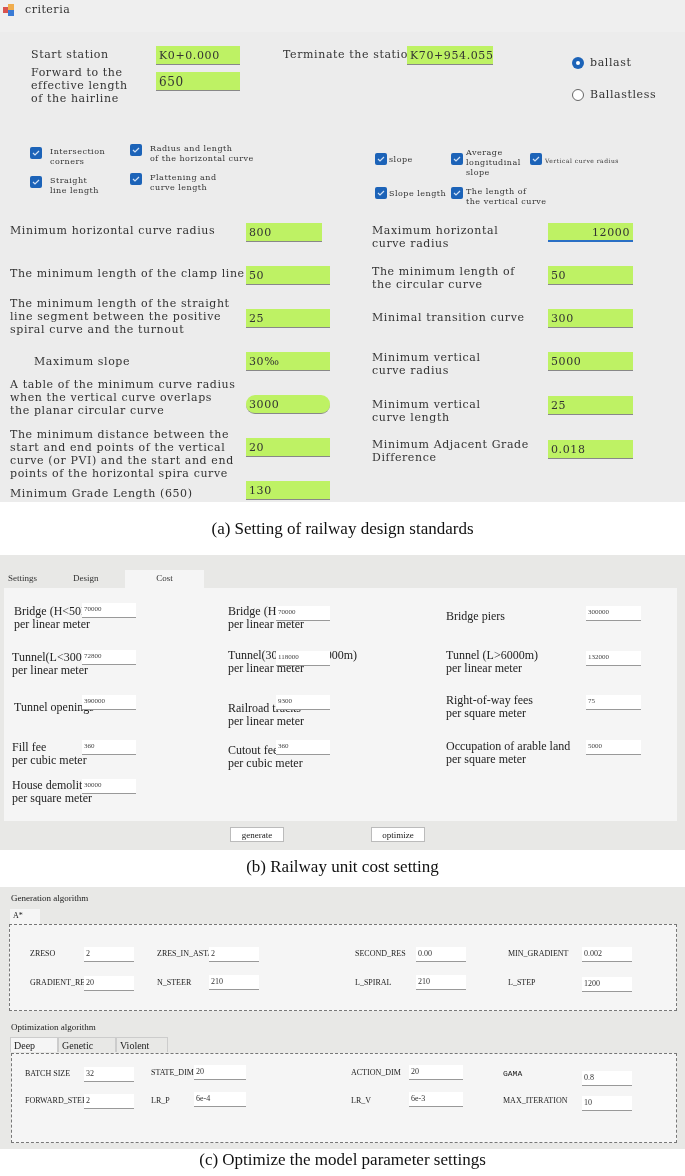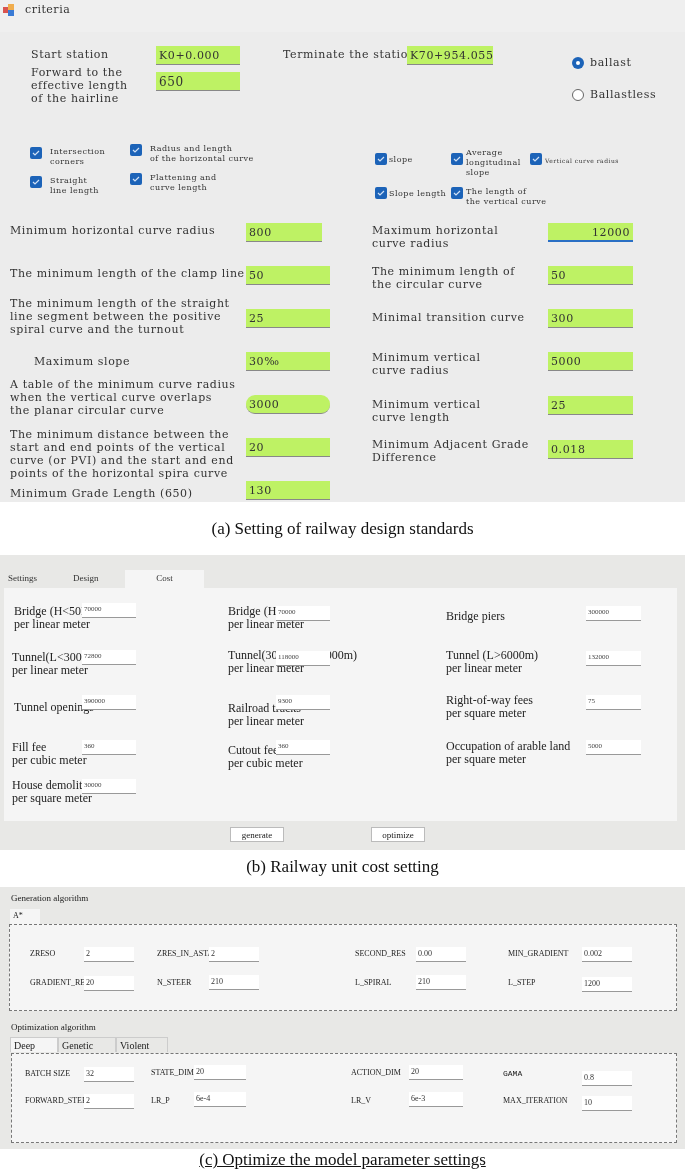--- a/index.html
+++ b/index.html
@@ -281,13 +281,13 @@
 
 <div class="abs lc" style="left:25px;top:1096px;">FORWARD_STEP</div>
 <div class="abs tbc" style="left:84px;top:1094px;">2</div>
 <div class="abs lc" style="left:151px;top:1096px;">LR_P</div>
 <div class="abs tbc" style="left:194px;top:1092px;width:52px;">6e-4</div>
 <div class="abs lc" style="left:351px;top:1096px;">LR_V</div>
 <div class="abs tbc" style="left:409px;top:1092px;width:54px;">6e-3</div>
 <div class="abs lc" style="left:503px;top:1096px;">MAX_ITERATION</div>
 <div class="abs tbc" style="left:582px;top:1096px;">10</div>
 
-<div class="abs caption" style="top:1150px;text-decoration:underline;">(c) Optimize the model parameter settings</div>
+<div class="abs caption" style="top:1150px;">(c) Optimize the model parameter settings</div>
 
 </body></html>

